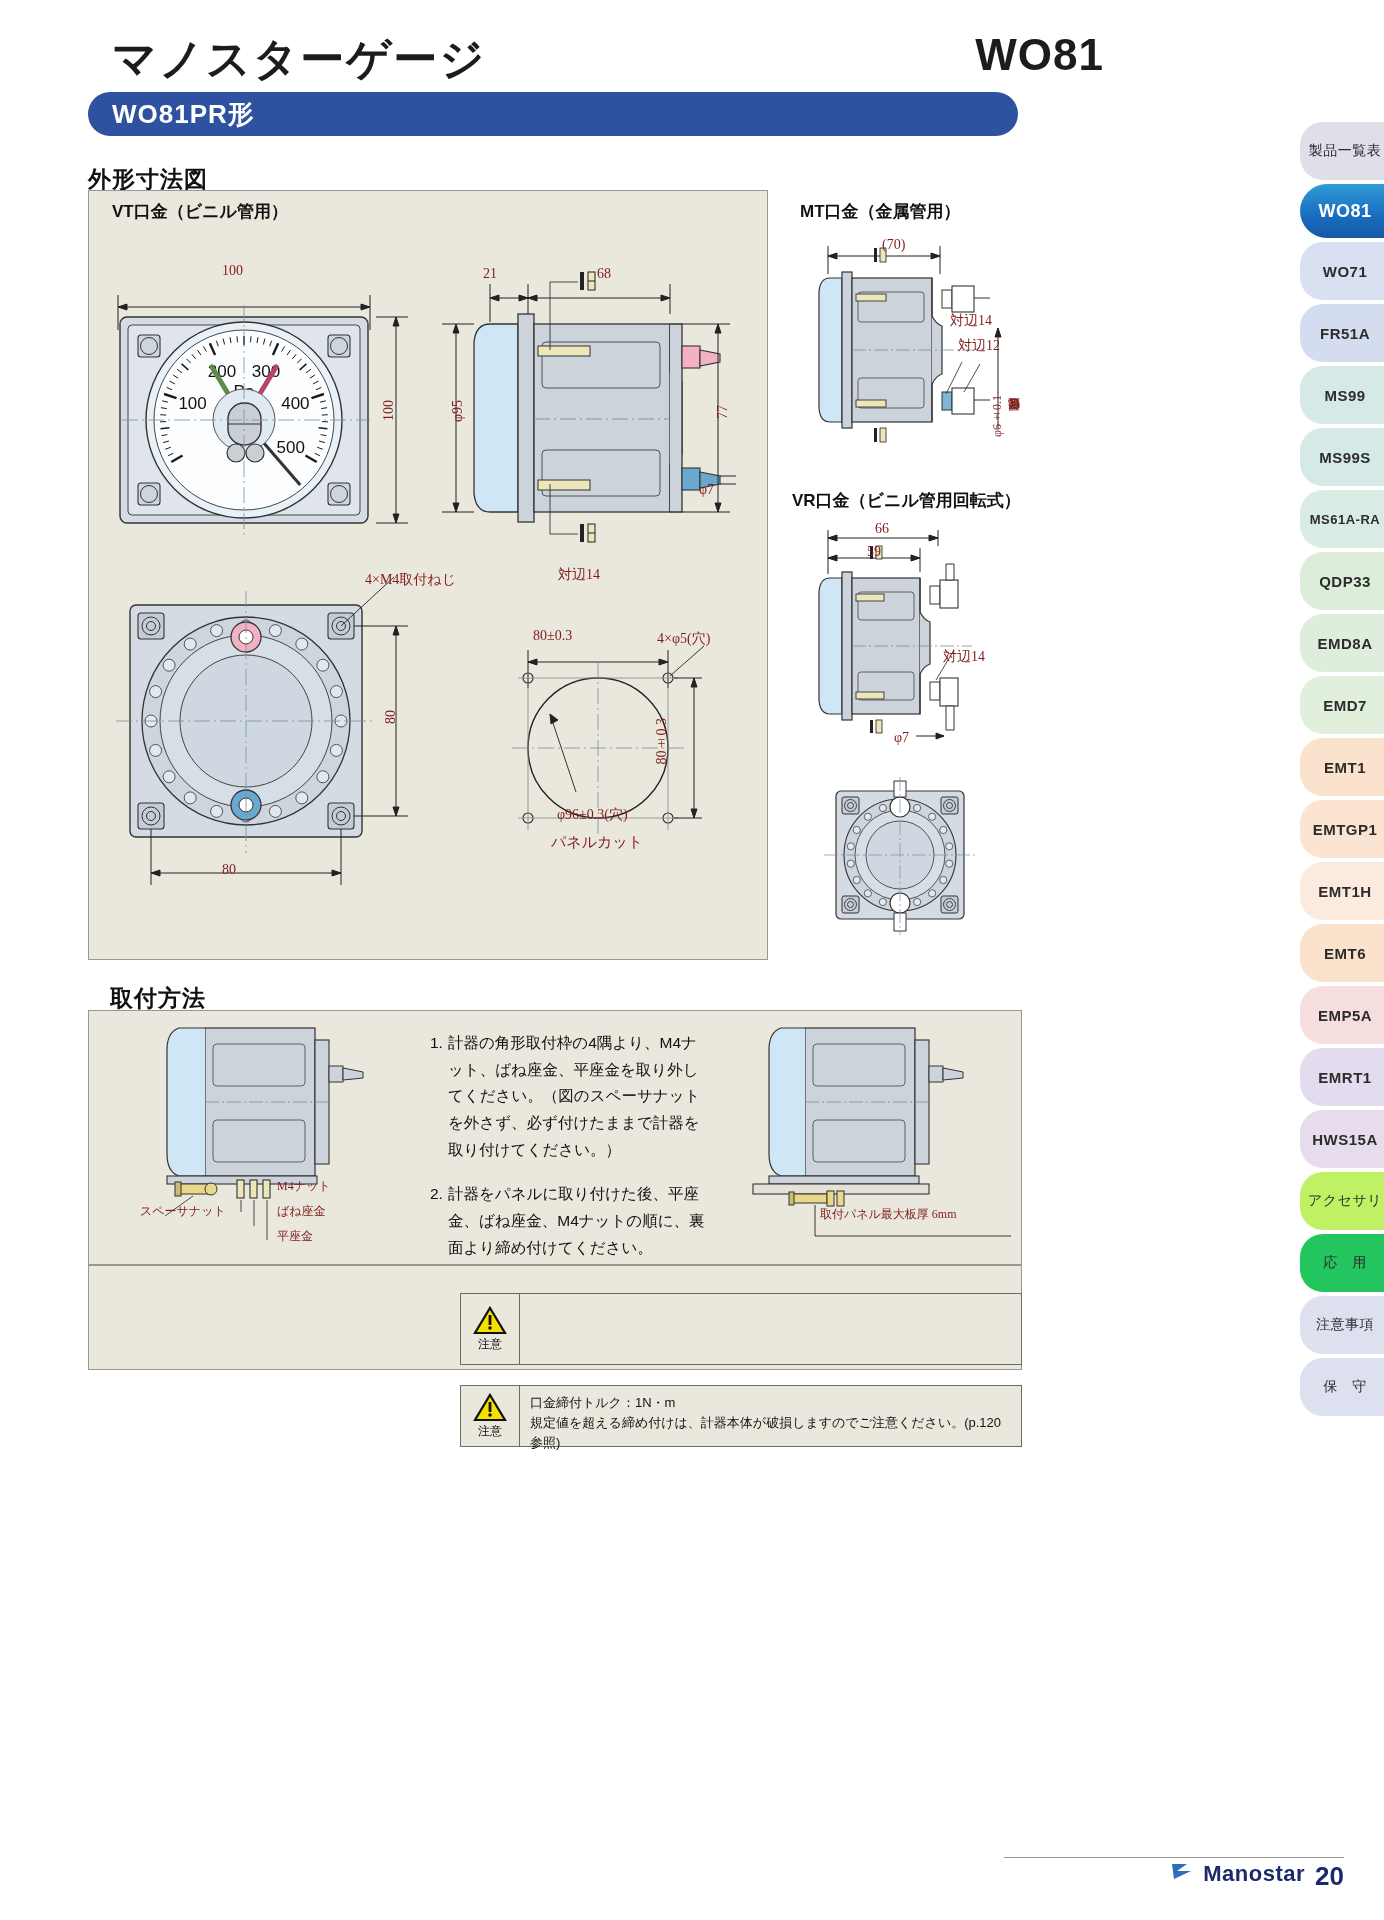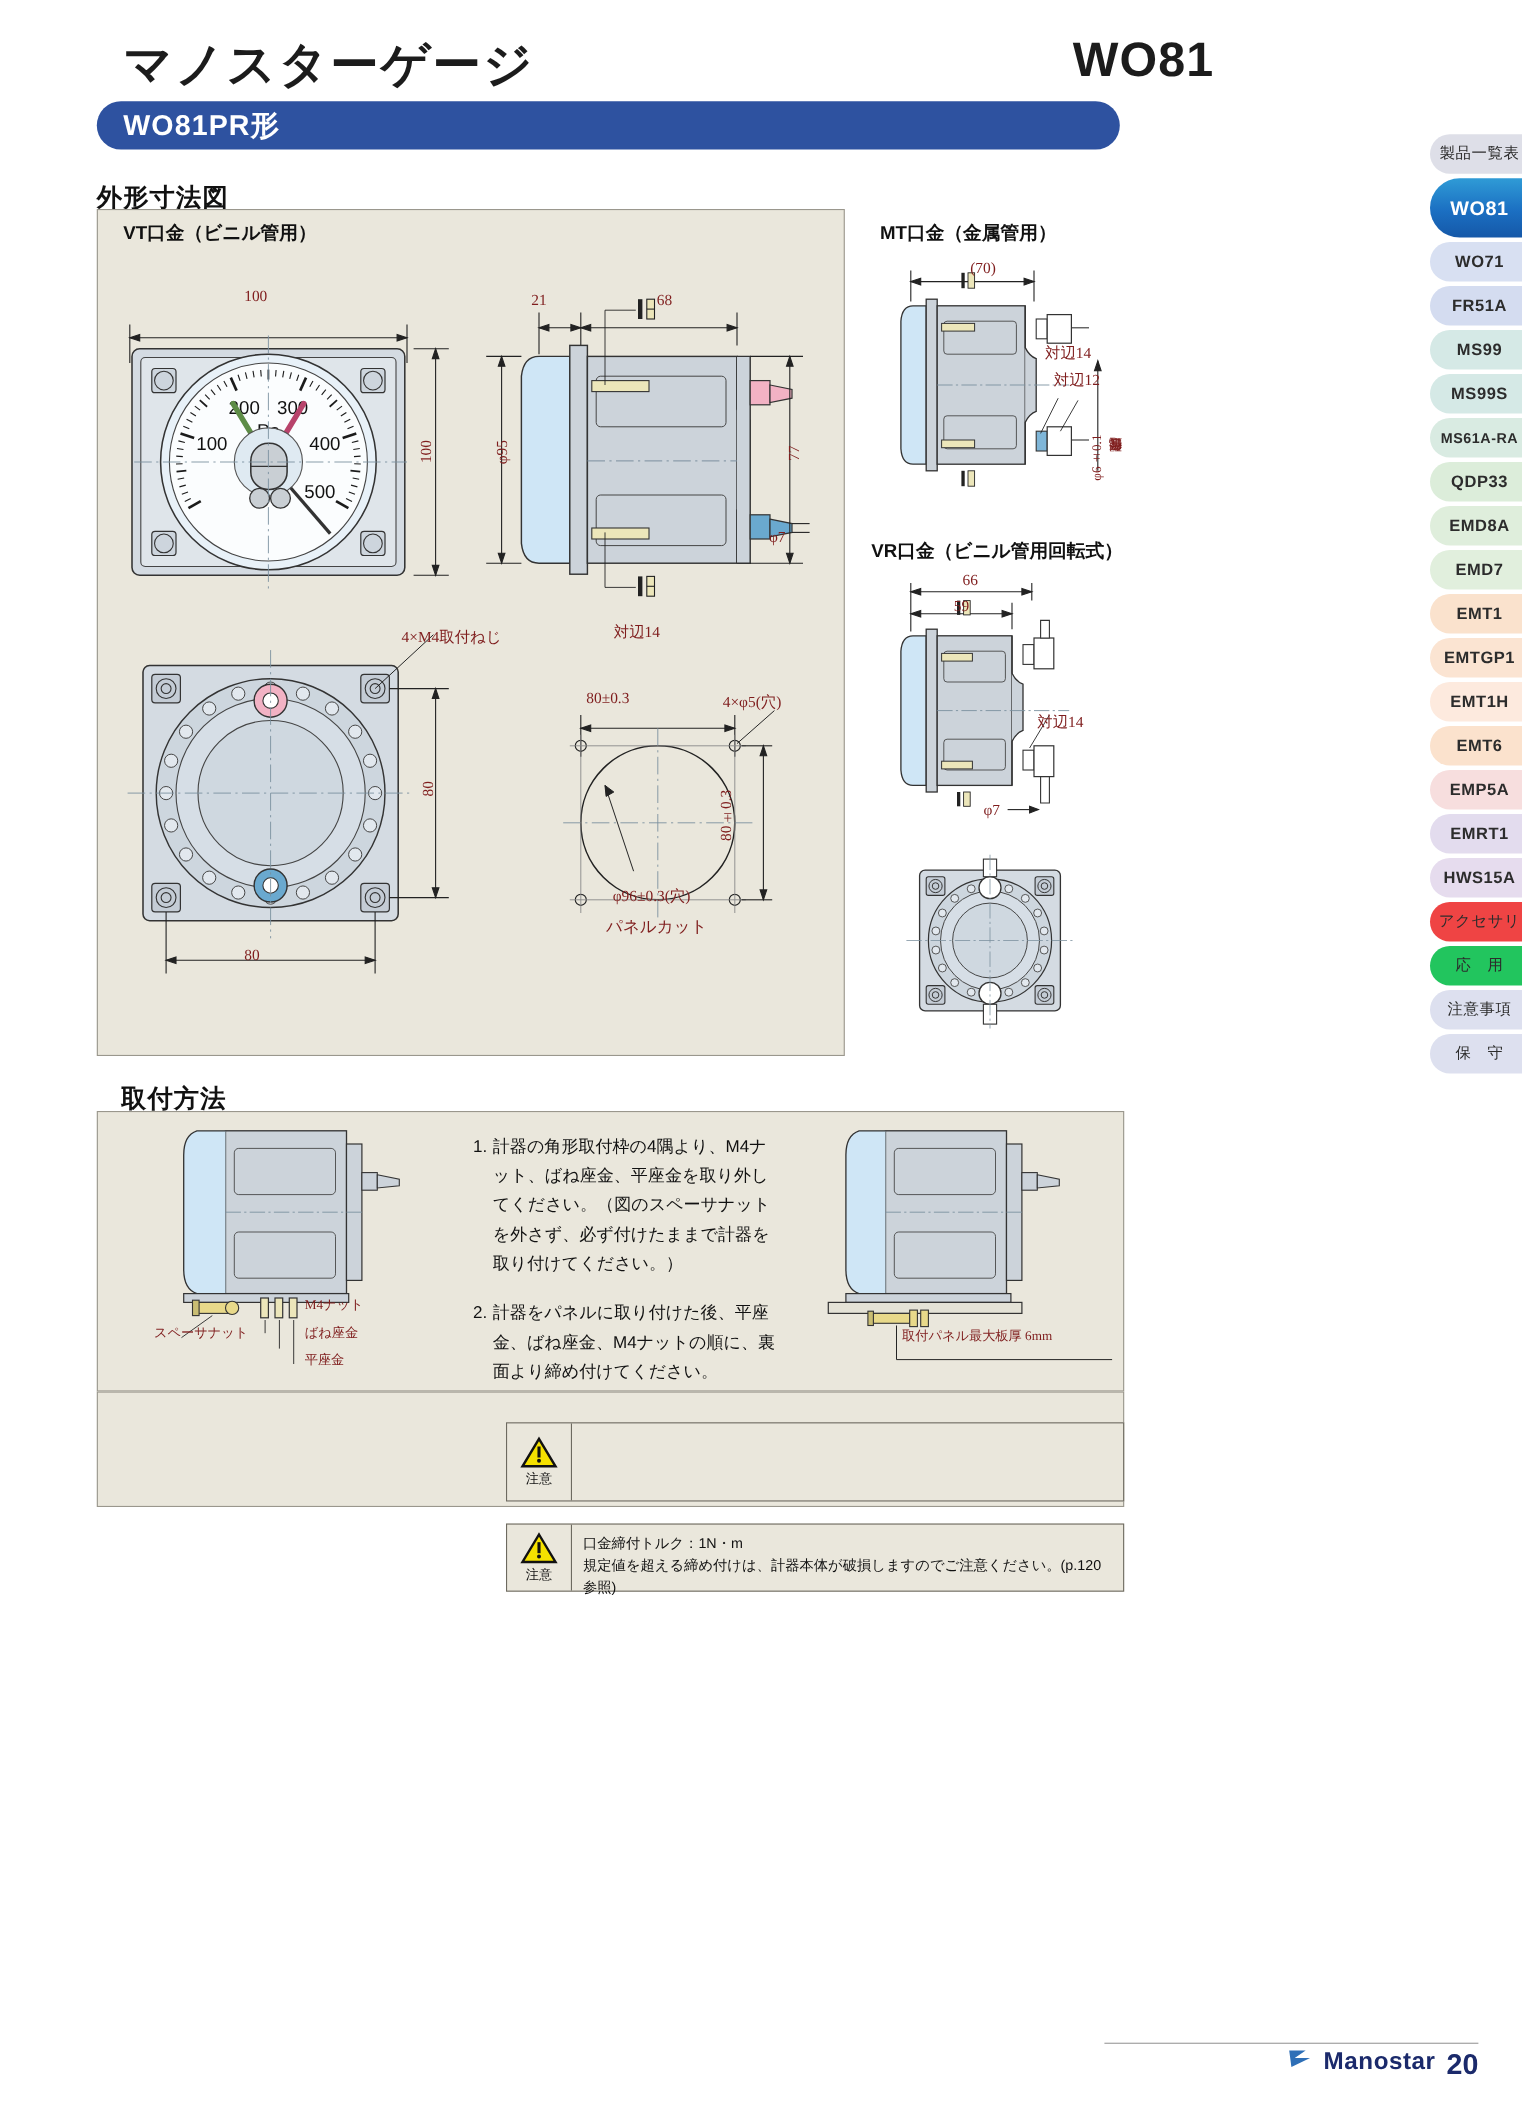--- a/index.html
+++ b/index.html
@@ -61,21 +61,21 @@
     white-space:nowrap;
   }
 
   
   .sidebar{
     position:absolute;right:0;top:122px;
     width:84px;
     display:flex;flex-direction:column;
   }
   .tab{
-    height:36px;
+    height:58px;
     margin-bottom:4px;
     border-top-left-radius:23px;
     border-bottom-left-radius:23px;
     display:flex;align-items:center;justify-content:center;
     font-size:15px;font-weight:600;
     color:#2c2c2c;
     letter-spacing:0.5px;
     padding-left:6px;
     box-sizing:border-box;
   }
@@ -825,21 +825,21 @@
       </div>
       <div class="tab" style="background: rgb(247, 222, 222);">
         <span>EMP5A</span>
       </div>
       <div class="tab" style="background: rgb(227, 220, 238);">
         <span>EMRT1</span>
       </div>
       <div class="tab" style="background: rgb(230, 220, 238);">
         <span>HWS15A</span>
       </div>
-      <div class="tab jp" style="background: #ef4444; text-align: center;">
+      <div class="tab jp" style="background: #bef264; text-align: center;">
         <span>アクセサリ</span>
       </div>
       <div class="tab jp" style="background: #22c55e; text-align: center;">
         <span>応　用</span>
       </div>
       <div class="tab jp" style="background: rgb(221, 224, 239);">
         <span>注意事項</span>
       </div>
       <div class="tab jp" style="background: rgb(221, 224, 239);">
         <span>保　守</span>

